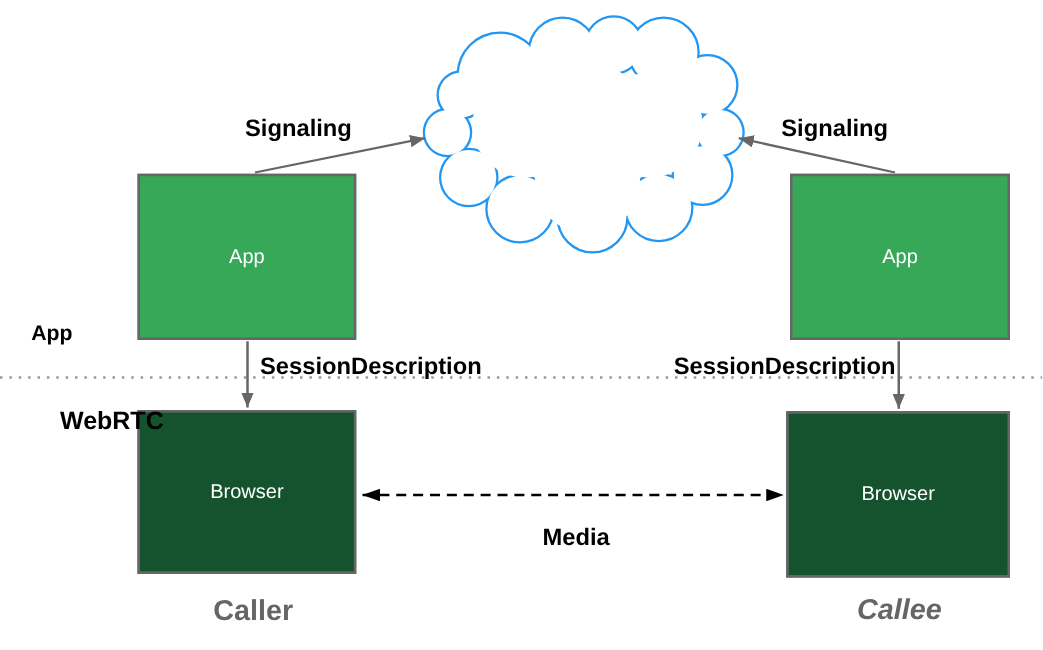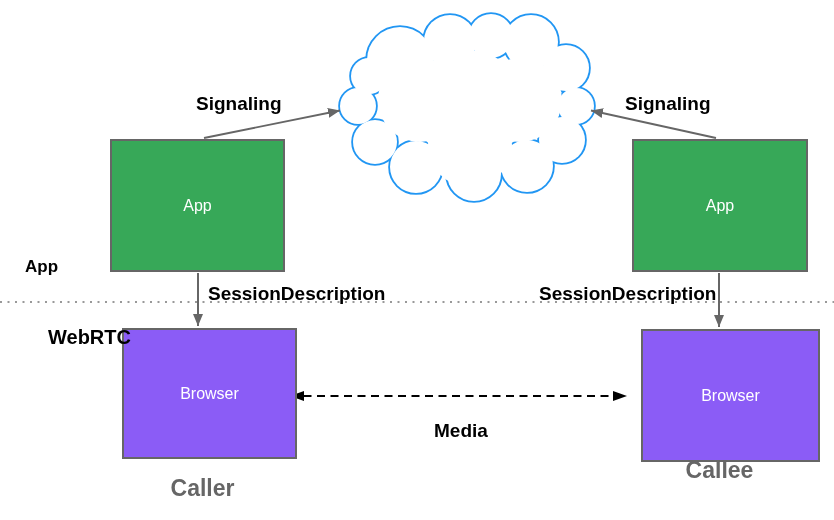--- a/index.html
+++ b/index.html
@@ -21,21 +21,21 @@
     box-sizing: border-box;
     border: 2px solid #666666;
     display: flex;
     align-items: center;
     justify-content: center;
     color: #ffffff;
     font-size: 16px;
     font-weight: 400;
   }
   .box.green { background: #37A858; }
-  .box.blue  { background: #8b5cf6; margin-left: 12px; }
+  .box.blue  { background: #14532d; }
   .box-caller-app     { left: 110px; top: 139px; width: 175px; height: 133px; }
   .box-callee-app     { left: 632px; top: 139px; width: 176px; height: 133px; }
   .box-caller-browser { left: 110px; top: 328px; width: 175px; height: 131px; }
   .box-callee-browser { left: 629px; top: 329px; width: 179px; height: 133px; }
 
   .lbl {
     position: absolute;
     font-weight: 700;
     color: #000000;
     font-size: 19px;
@@ -49,21 +49,21 @@
   .lbl-media { left: 434px; top: 420px; text-align: right; }
   .lbl-layer-app    { left: 25px; top: 257px; font-size: 17px; }
   .lbl-layer-webrtc { left: 31px; top: 326px; font-size: 20px; margin-left: 17px; }
   .lbl-caller, .lbl-callee {
     color: #666666;
     font-size: 23px;
     width: 175px;
     text-align: center;
   }
   .lbl-caller { left: 115px; top: 475px; }
-  .lbl-callee { left: 632px; top: 457px; }
+  .lbl-callee { left: 632px; top: 474px; font-style: italic; }
 </style>
 </head>
 <body>
 
 <div class="stage">
 
   <svg class="layer" viewBox="0 0 834 520" aria-hidden="true">
     <defs>
       <marker id="arrow-gray" viewBox="0 0 12 10" refX="12" refY="5" markerUnits="userSpaceOnUse" markerWidth="12" markerHeight="10" orient="auto">
         <path d="M0,0 L12,5 L0,10 z" fill="#666666"></path>

